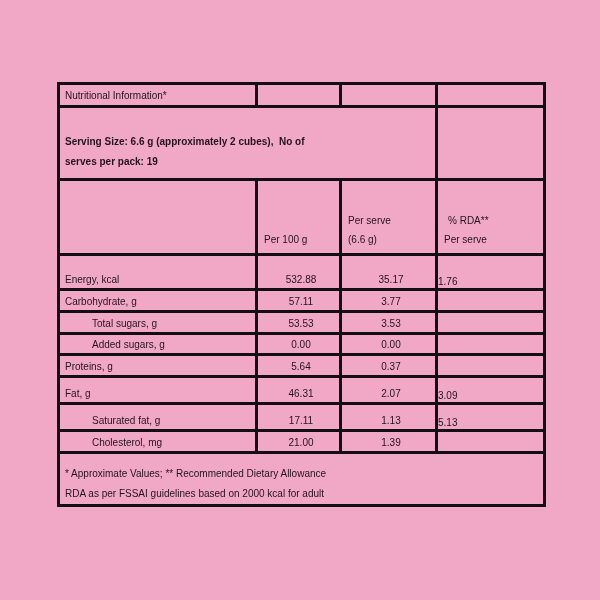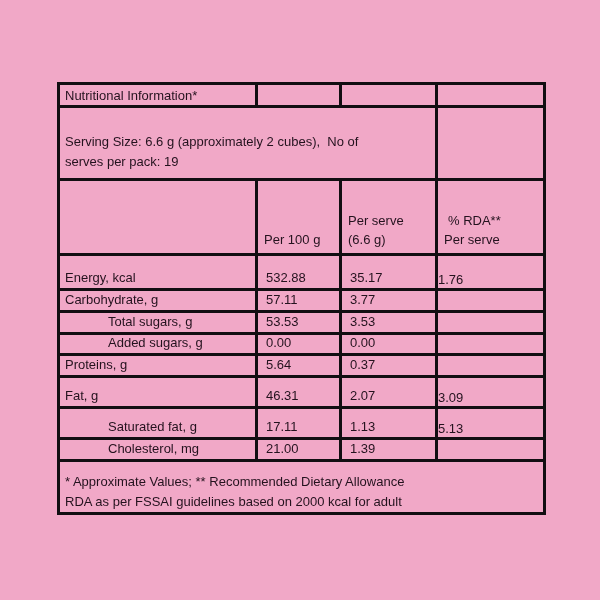--- a/index.html
+++ b/index.html
@@ -11,35 +11,35 @@
     position: relative;
     overflow: hidden;
   }
   .nutrition-table {
     position: absolute;
     left: 57px;
     top: 82px;
     width: 486px;
     border-collapse: collapse;
     table-layout: fixed;
-    font-size: 13px;
+    font-size: 10px;
     color: #24121E;
   }
   .nutrition-table td {
     border: 3px solid #120E12;
     vertical-align: bottom;
     overflow: hidden;
   }
   .c-label { padding: 0 0 3px 5px; text-align: left; margin-top: 24px; }
-  .c-label.indent { padding-left: 48px; }
-  .c-num { text-align: left; padding: 0 3px 3px 8px; }
+  .c-label.indent { padding-left: 32px; }
+  .c-num { text-align: center; padding: 0 3px 3px 8px; }
   .c-rda { text-align: left; padding: 12px 6px 1px 0; }
   .r-title td { vertical-align: middle; }
   .c-title { padding: 1px 0 1px 5px; }
-  .c-serving { vertical-align: middle; padding: 0 0 6px 5px; line-height: 20px; }
+  .c-serving { vertical-align: middle; padding: 0 0 6px 5px; line-height: 20px; font-weight: bold; }
   .c-head { vertical-align: bottom; padding: 0 0 4px 6px; line-height: 19px; }
   .c-foot { vertical-align: top; padding: 10px 0 0 5px; line-height: 20px; }
   .line { white-space: pre; }
 </style>
 </head>
 <body>
 
 <table class="nutrition-table">
   <colgroup>
     <col style="width:198px">

